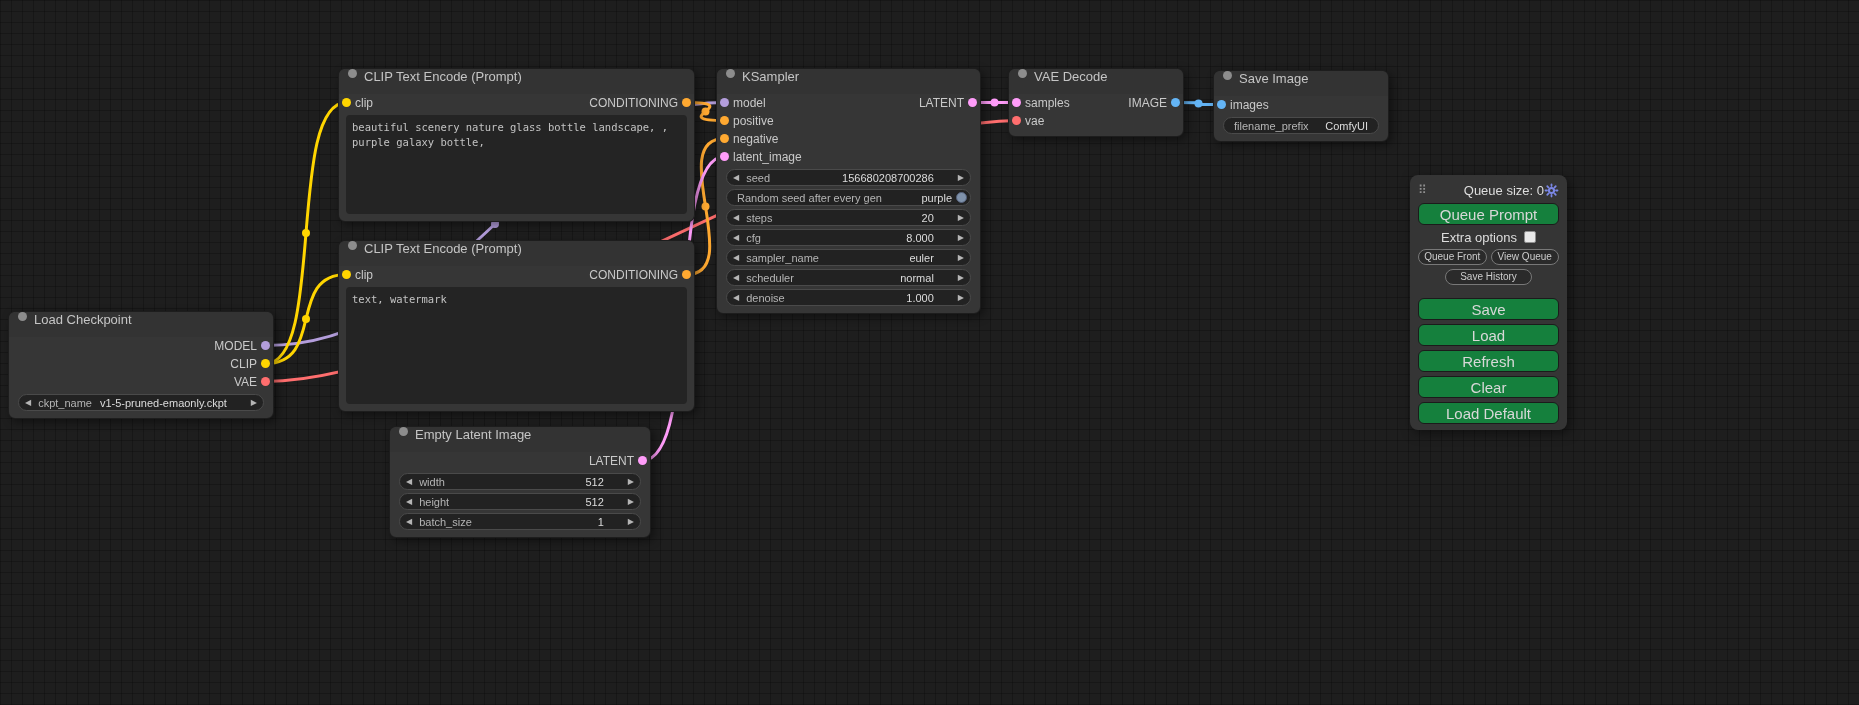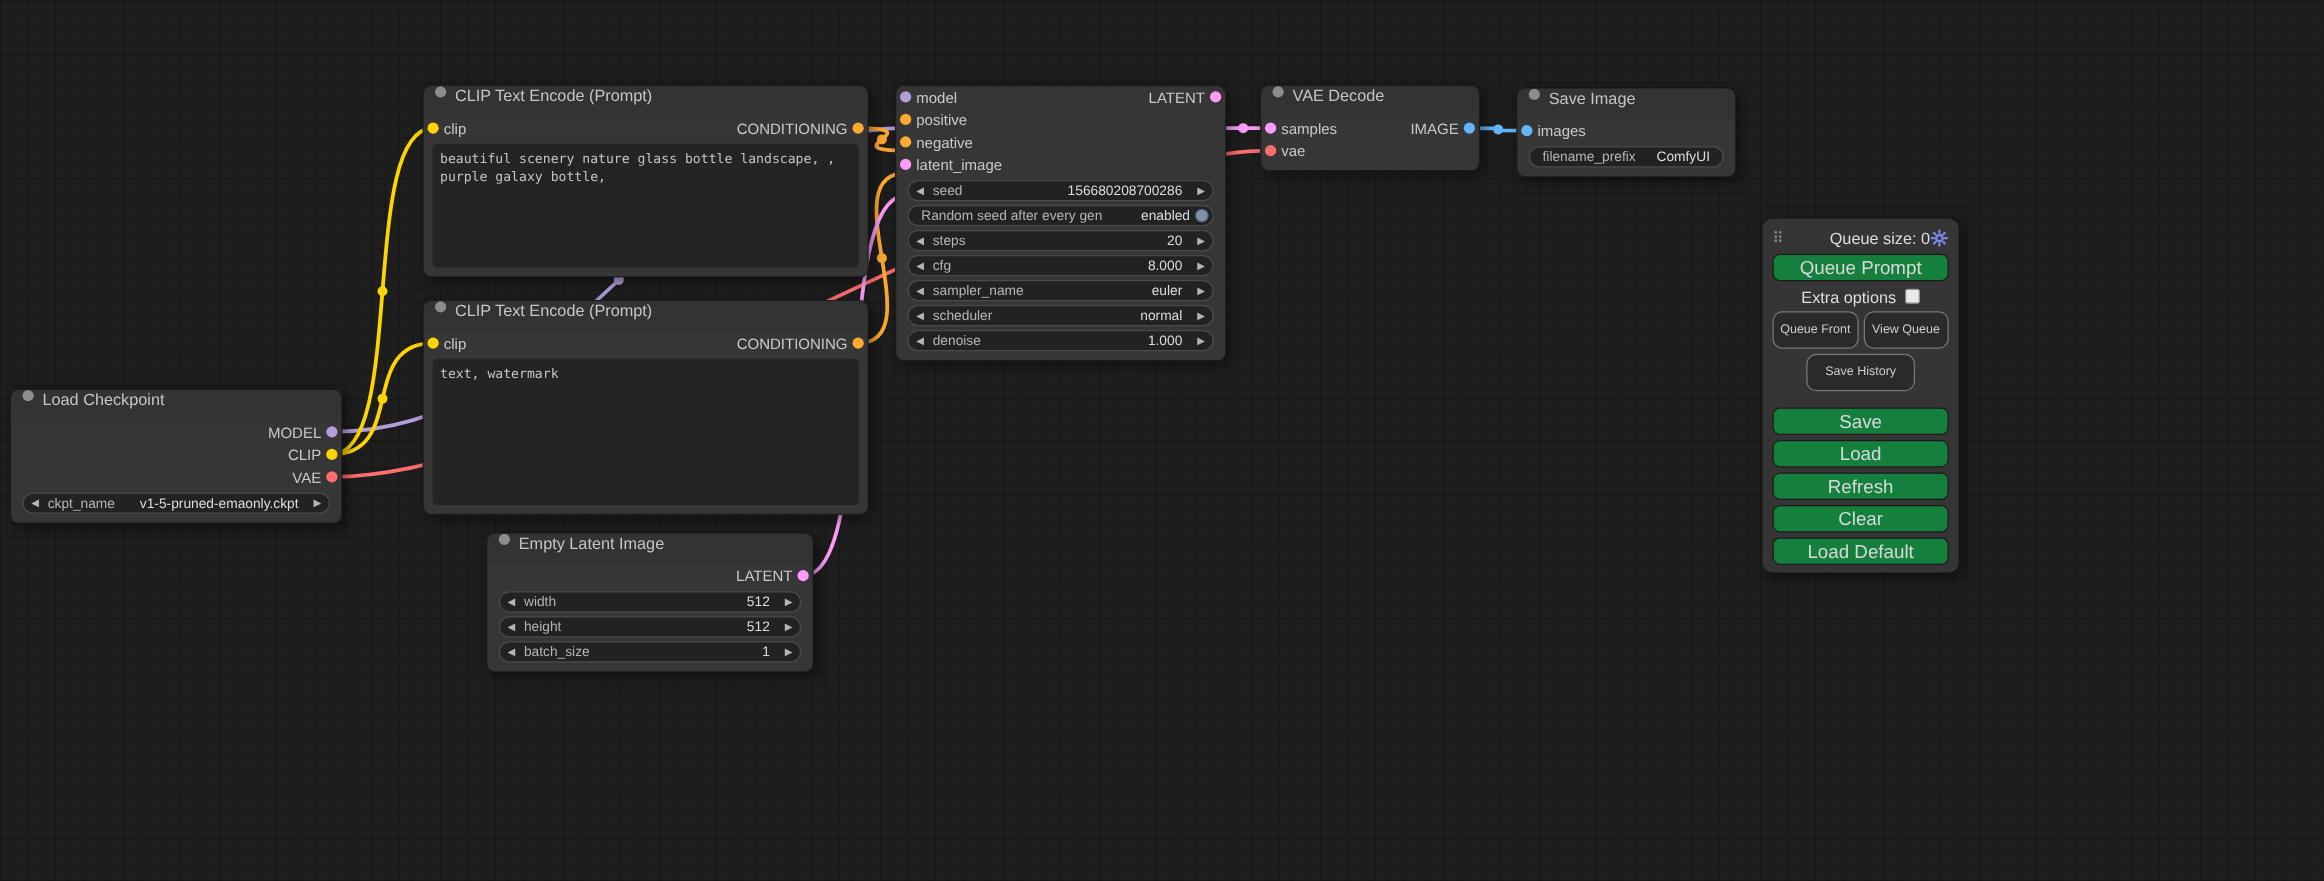--- a/index.html
+++ b/index.html
@@ -22,21 +22,21 @@
   .in-label{margin-left:16px;}
   .out-label{margin-left:auto;margin-right:16px;}
   .dot{position:absolute;width:9px;height:9px;border-radius:50%;top:4px;background:#888;}
   .dot.in{left:3px;}
   .dot.out{right:3px;}
 
   .widget{height:17px;margin:3px 9px 0;background:#222;border:1px solid #4a4a4a;border-radius:9px;
     display:flex;align-items:center;padding:0 6px;font-size:11px;box-sizing:border-box;}
   .w-arrow{color:#b5b5b5;font-size:8px;line-height:1;}
   .w-label{margin-left:7px;color:#b5b5b5;white-space:nowrap;}
-  .w-value{margin-left:auto;margin-right:12px;color:#dcdcdc;white-space:nowrap;}
+  .w-value{margin-left:auto;margin-right:24px;color:#dcdcdc;white-space:nowrap;}
   .widget.noarrow .w-label{margin-left:4px;}
   .widget.noarrow .w-value{margin-right:4px;}
   .toggle-knob{width:11px;height:11px;border-radius:50%;background:#7f92ab;border:1px solid #55617a;
     margin-right:-3px;flex:0 0 auto;box-sizing:border-box;}
 
   .node-text{position:absolute;left:7px;right:7px;bottom:7px;background:#242424;border-radius:4px;
     padding:5px 6px;font-family:"DejaVu Sans Mono",monospace;font-size:10.5px;line-height:1.4;
     color:#c3c3c3;white-space:pre-wrap;word-wrap:break-word;box-sizing:border-box;overflow:hidden;}
   .cte .node-text{top:46px;}
 
@@ -56,21 +56,21 @@
   .queue-size{flex:1;text-align:right;color:#dedede;font-size:13px;}
   .gear{flex:0 0 auto;}
   button{font-family:inherit;cursor:default;}
   .big{height:22px;background:#15803d;border:1px solid #1b1b1b;border-radius:6px;color:#d8d8d8;
     font-size:15px;padding:0;line-height:1;}
   .extra-row{display:flex;align-items:center;justify-content:center;gap:7px;height:16px;
     color:#dedede;font-size:13px;}
   .checkbox{width:12px;height:12px;background:#e9e9e9;border:1px solid #8f8f8f;border-radius:2px;
     box-sizing:border-box;}
   .small-row{display:flex;gap:4px;}
-  .small{flex:1;height:30px;background:#2a2a2a;border:1px solid #787878;border-radius:8px;
+  .small{flex:1;height:16px;background:#2a2a2a;border:1px solid #787878;border-radius:8px;
     color:#cccccc;font-size:10px;line-height:1;padding:0 4px;white-space:nowrap;}
   .small-row.center{justify-content:center;}
   .small-row.center .small{flex:0 0 auto;padding:0 14px;}
   .mt{margin-top:9px;}
 </style>
 </head>
 <body>
 
 <div id="canvas">
   <svg id="wire-layer" width="1859" height="705">
@@ -170,20 +170,24 @@
     </div>
     <div class="widget">
       <span class="w-arrow">◀</span>
       <span class="w-label">batch_size</span>
       <span class="w-value">1</span>
       <span class="w-arrow">▶</span>
     </div>
   </div>
 
   <div class="node" id="ks">
+    <div class="node-header">
+      <span class="collapse-dot"></span>
+      <span class="node-title">KSampler</span>
+    </div>
     <div class="row">
       <span class="dot in" style="background: rgb(179, 157, 219);"></span>
       <span class="in-label">model</span>
       <span class="out-label">LATENT</span>
       <span class="dot out" style="background: rgb(255, 156, 249);"></span>
     </div>
     <div class="row">
       <span class="dot in" style="background: rgb(255, 169, 49);"></span>
       <span class="in-label">positive</span>
     </div>
@@ -196,21 +200,21 @@
       <span class="in-label">latent_image</span>
     </div>
     <div class="widget">
       <span class="w-arrow">◀</span>
       <span class="w-label">seed</span>
       <span class="w-value">156680208700286</span>
       <span class="w-arrow">▶</span>
     </div>
     <div class="widget noarrow">
       <span class="w-label">Random seed after every gen</span>
-      <span class="w-value">enabled</span>
+      <span class="w-value">purple</span>
       <span class="toggle-knob"></span>
     </div>
     <div class="widget">
       <span class="w-arrow">◀</span>
       <span class="w-label">steps</span>
       <span class="w-value">20</span>
       <span class="w-arrow">▶</span>
     </div>
     <div class="widget">
       <span class="w-arrow">◀</span>

